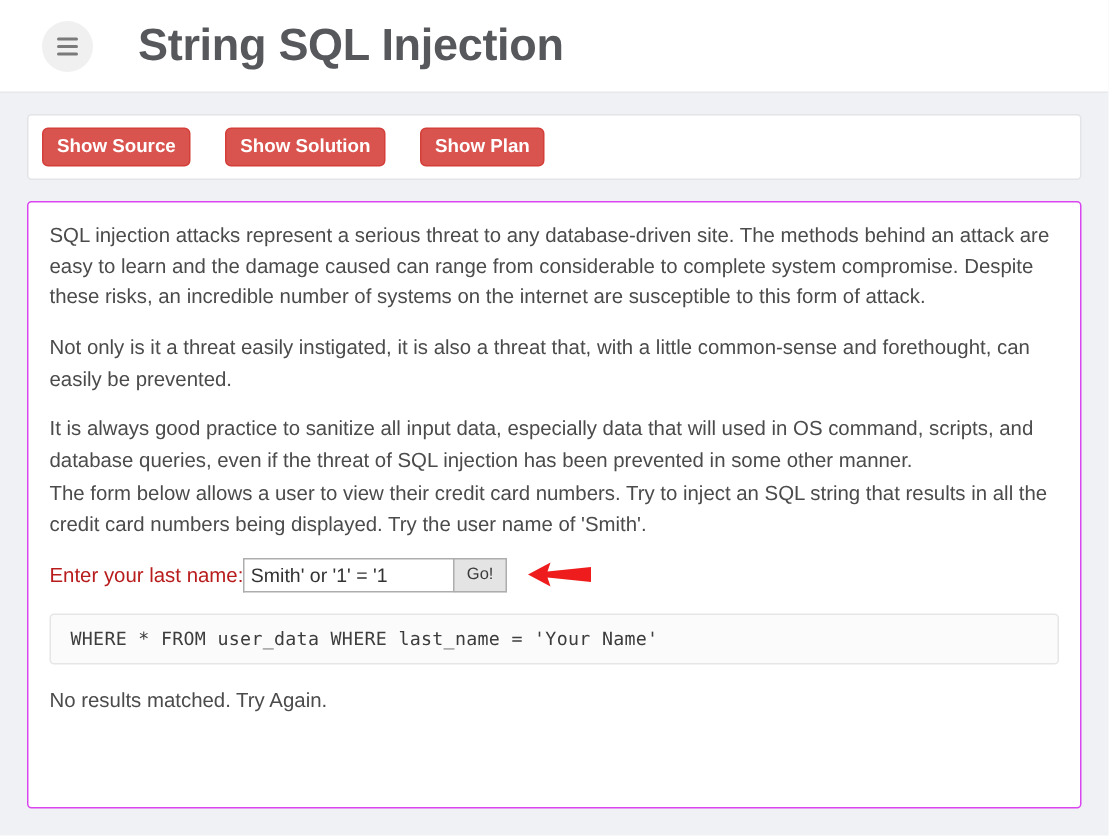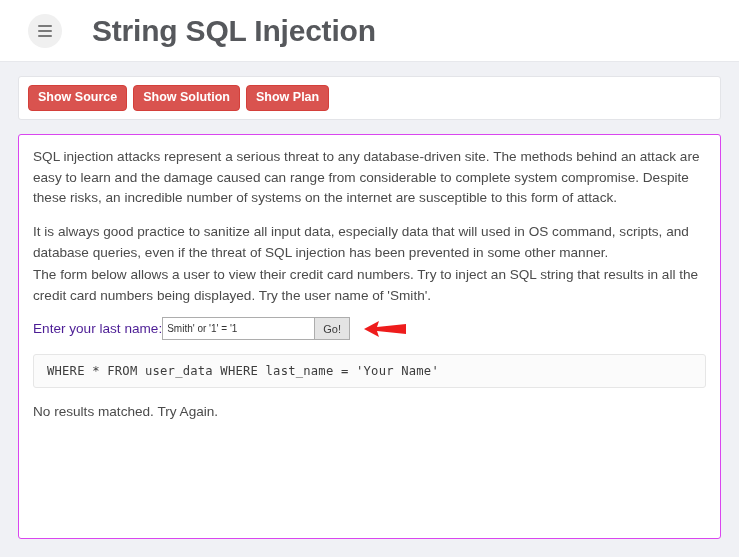--- a/index.html
+++ b/index.html
@@ -63,21 +63,21 @@
   }
 
   
   .toolbar {
     background: #ffffff;
     border: 1px solid #e3e4e8;
     border-radius: 3px;
     padding: 8px 9px;
     display: flex;
     align-items: center;
-    gap: 6px;
+    gap: 23px;
     margin-bottom: 14px;
   }
   .btn {
     font-family: "Liberation Sans", sans-serif;
     font-size: 12.5px;
     padding: 3px 9px 4px 9px;
     border-radius: 4px;
     border: 1px solid transparent;
     cursor: pointer;
     line-height: 1.35;
@@ -122,28 +122,28 @@
 
   
   .form-row {
     display: flex;
     align-items: center;
     margin-top: -2px;
     margin-bottom: 14px;
   }
   .form-label {
     font-size: 13.6px;
-    color: #4c1d95;
+    color: #b91c1c;
     white-space: nowrap;
   }
   .name-input {
     font-family: "Liberation Sans", sans-serif;
-    font-size: 10px;
+    font-size: 13px;
     color: #333;
-    width: 152px;
+    width: 140px;
     height: 23px;
     padding: 1px 4px;
     border: 1px solid #adadad;
     border-right: none;
     background: #fff;
     border-radius: 0;
     outline: none;
   }
   .go-btn {
     font-family: "Liberation Sans", sans-serif;
@@ -198,20 +198,21 @@
 
   <div class="toolbar">
     <button class="btn btn-danger">Show Source</button>
     <button class="btn btn-danger">Show Solution</button>
     <button class="btn btn-danger">Show Plan</button>
   </div>
 
   <div class="lesson-panel">
 
     <p>SQL injection attacks represent a serious threat to any database-driven site. The methods behind an attack are easy to learn and the damage caused can range from considerable to complete system compromise. Despite these risks, an incredible number of systems on the internet are susceptible to this form of attack.</p>
+    <p>Not only is it a threat easily instigated, it is also a threat that, with a little common-sense and forethought, can easily be prevented.</p>
     <p class="tight">It is always good practice to sanitize all input data, especially data that will used in OS command, scripts, and database queries, even if the threat of SQL injection has been prevented in some other manner.</p>
 
 
     <p>The form below allows a user to view their credit card numbers. Try to inject an SQL string that results in all the credit card numbers being displayed. Try the user name of 'Smith'.</p>
 
     <div class="form-row">
       <span class="form-label">Enter your last name:</span>
       <input class="name-input" type="text" value="Smith' or '1' = '1" style="">
       <button class="go-btn">Go!</button>
       <span class="arrow-wrap">

